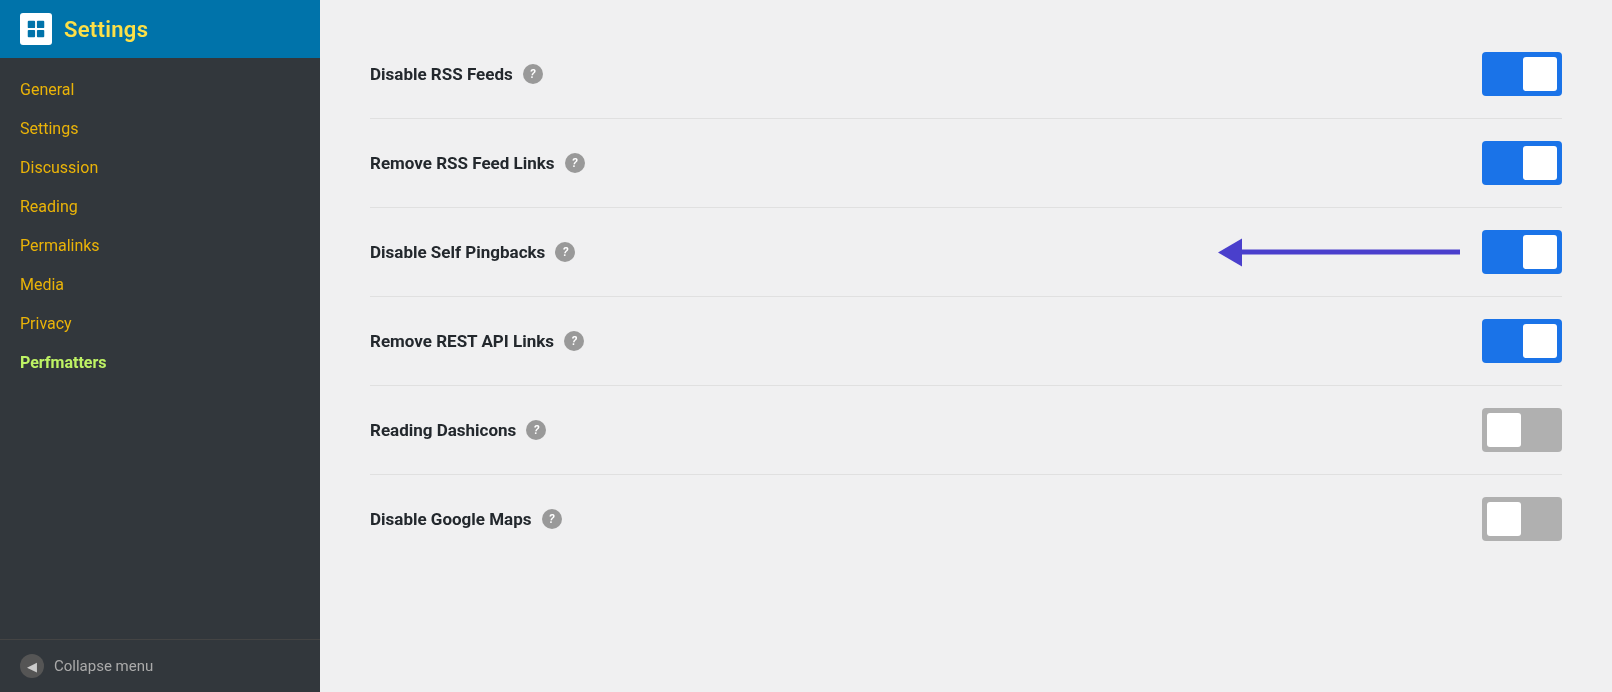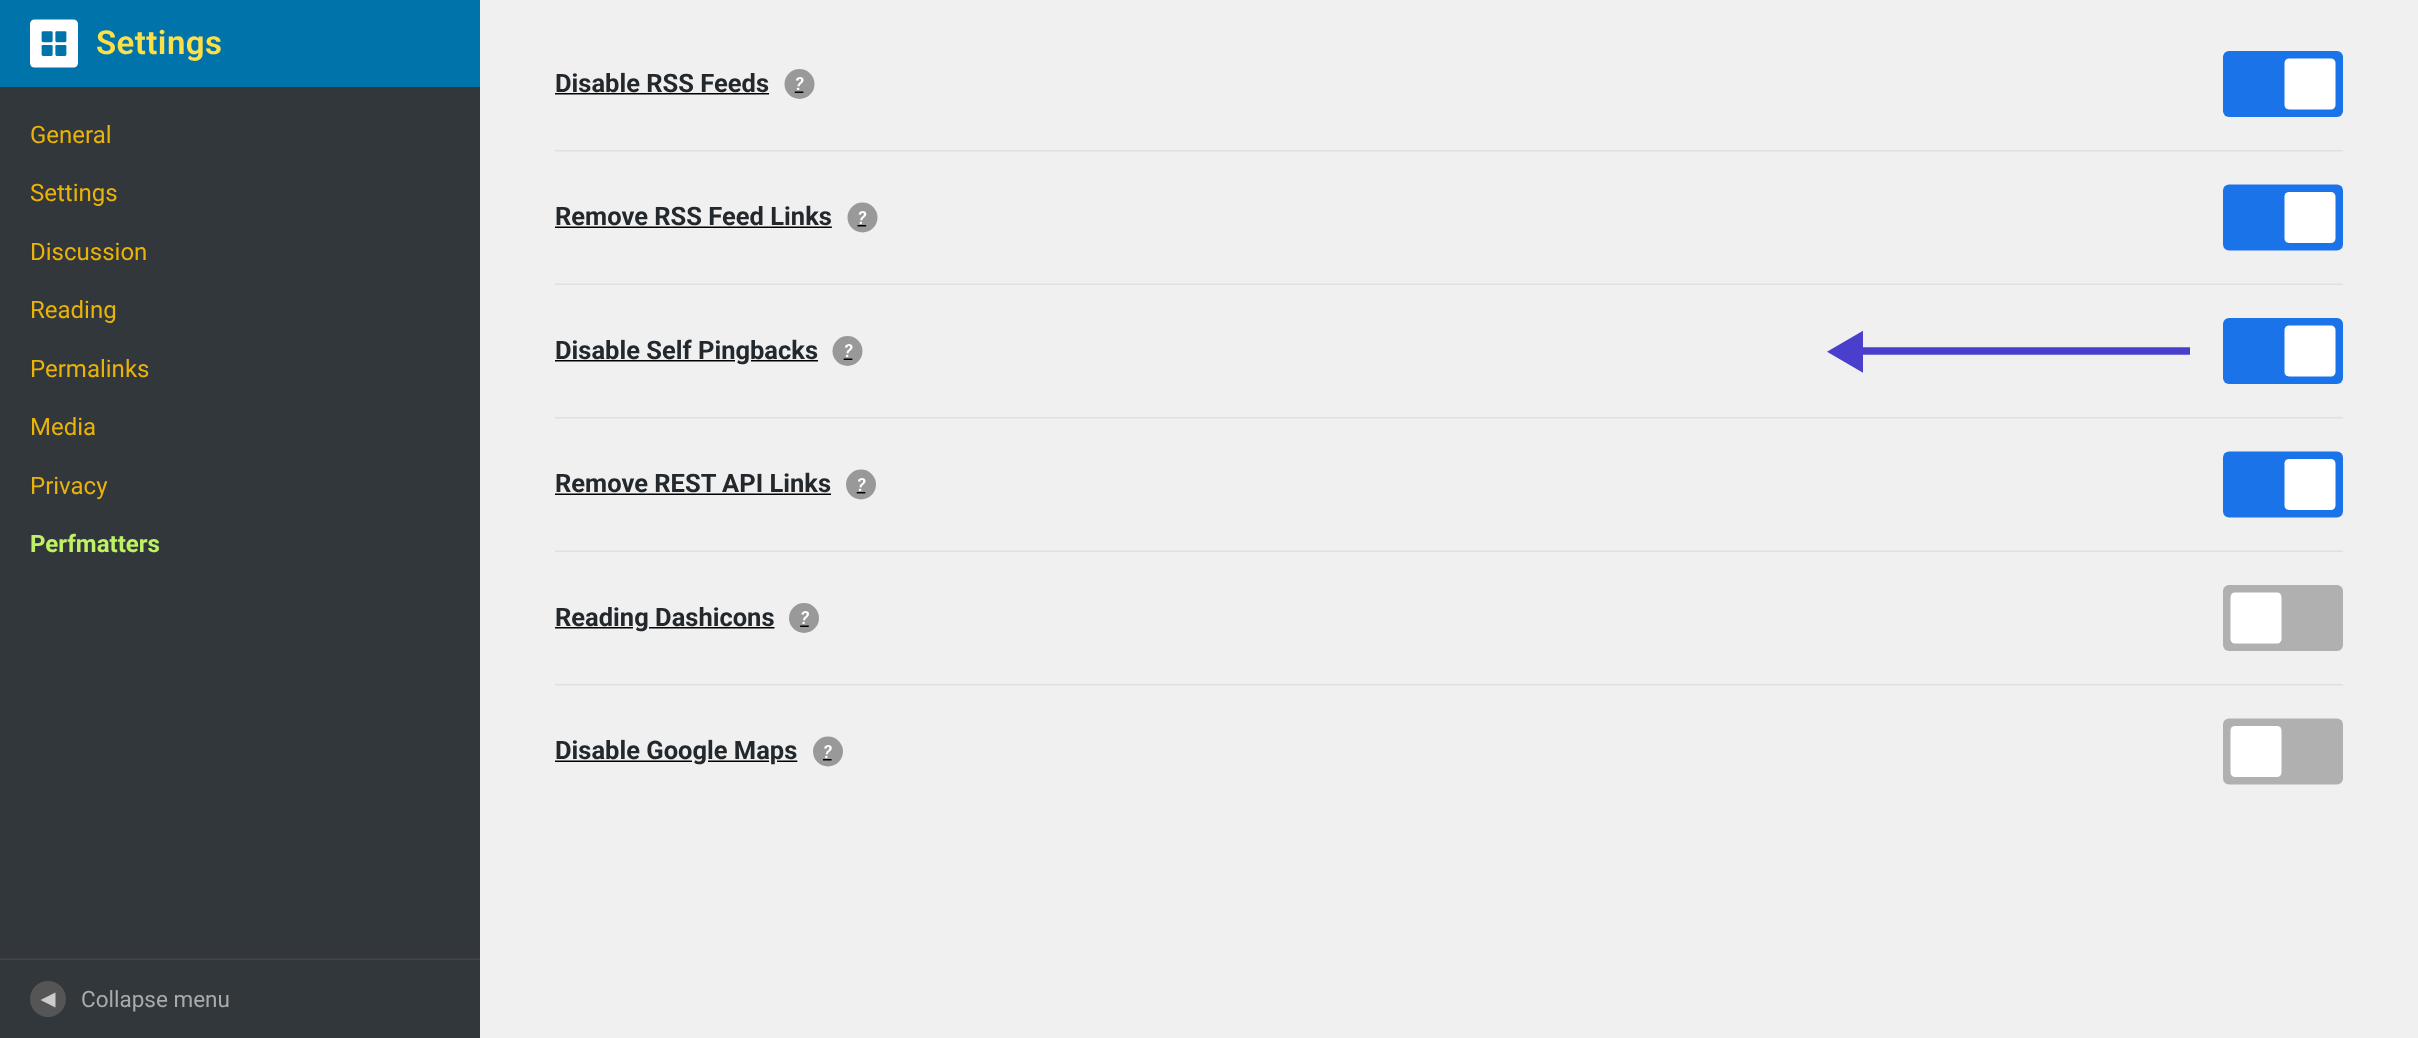--- a/index.html
+++ b/index.html
@@ -80,23 +80,22 @@
       align-items: center;
       justify-content: center;
       color: #ccc;
       font-size: 13px;
     }
 
     
     #main {
       flex: 1;
       background: #f0f0f1;
-      padding: 12px 50px;
+      padding: 30px 50px;
       overflow-y: auto;
-      text-decoration: underline;
     }
 
     .settings-row {
       display: flex;
       align-items: center;
       padding: 22px 0;
       border-bottom: 1px solid #e0e0e0;
       position: relative;
     }
 

